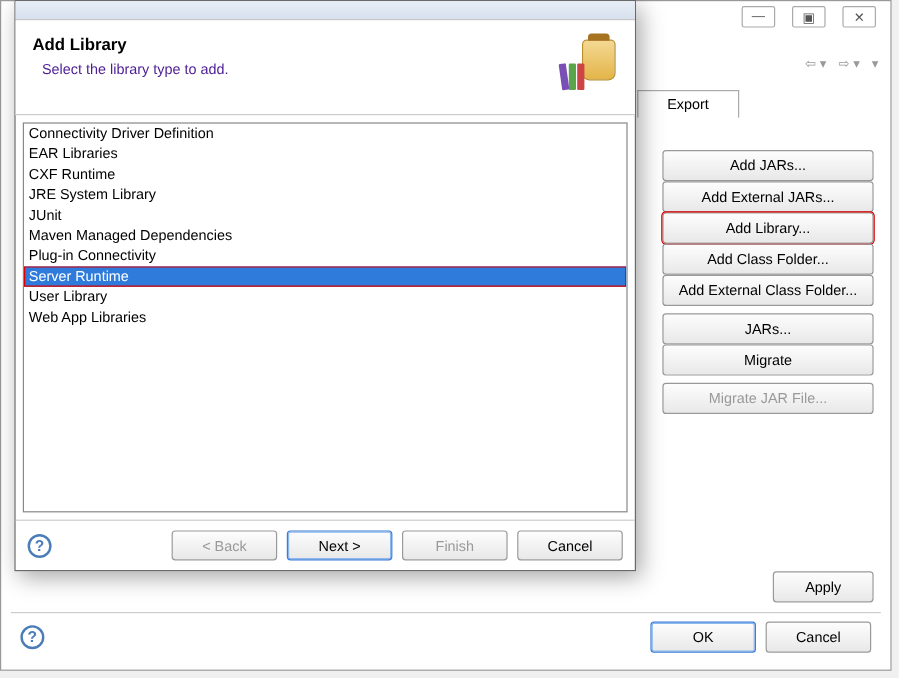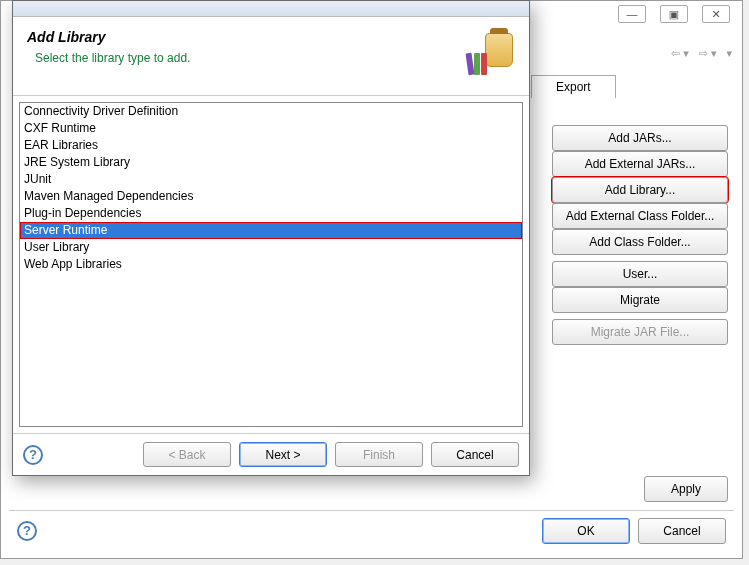--- a/index.html
+++ b/index.html
@@ -157,25 +157,24 @@
       border-bottom: 1px solid #ccc;
       display: flex;
       justify-content: space-between;
       align-items: flex-start;
       background: #fff;
     }
     .dialog-header h2 {
       font-size: 14px;
       font-weight: bold;
       margin-bottom: 6px;
-      font-style: italic;
     }
     .dialog-header p {
       font-size: 12px;
-      color: #15803d;
+      color: #4c1d95;
       margin-left: 8px;
     }
     .header-icon {
       width: 48px; height: 48px;
       position: relative;
     }
     .jar-icon {
       width: 28px; height: 34px;
       background: linear-gradient(#f4d993, #e3b449);
       border: 1px solid #b88d2e;
@@ -290,24 +289,24 @@
   </div>
 
   <div class="tab-bar">
     <div class="tab">Export</div>
   </div>
 
   <div class="side-buttons">
     <button>Add JARs...</button>
     <button>Add External JARs...</button>
     <button class="highlight-red">Add Library...</button>
+    <button>Add Class Folder...</button>
     <button>Add External Class Folder...</button>
-    <button>Add Class Folder...</button>
     <div style="height:6px"></div>
-    <button>User...</button>
+    <button>JARs...</button>
     <button>Migrate</button>
     <div style="height:6px"></div>
     <button disabled="">Migrate JAR File...</button>
   </div>
 
   <div class="bottom-buttons">
     <button>Apply</button>
   </div>
 
   <div class="footer-bar">
@@ -335,26 +334,26 @@
           <span></span>
           <span></span>
           <span></span>
         </div>
     </div>
   </div>
 
   <div class="dialog-body">
     <div class="lib-list" id="lib-list">
         <div class="item">Connectivity Driver Definition</div>
+        <div class="item">EAR Libraries</div>
         <div class="item">CXF Runtime</div>
-        <div class="item">EAR Libraries</div>
         <div class="item">JRE System Library</div>
         <div class="item">JUnit</div>
         <div class="item">Maven Managed Dependencies</div>
-        <div class="item">Plug-in Dependencies</div>
+        <div class="item">Plug-in Connectivity</div>
         <div class="item selected red-box">Server Runtime</div>
         <div class="item">User Library</div>
         <div class="item">Web App Libraries</div>
       </div>
   </div>
 
   <div class="dialog-footer">
     <div class="help">?</div>
     <div class="btns">
       <button disabled="">&lt; Back</button>

